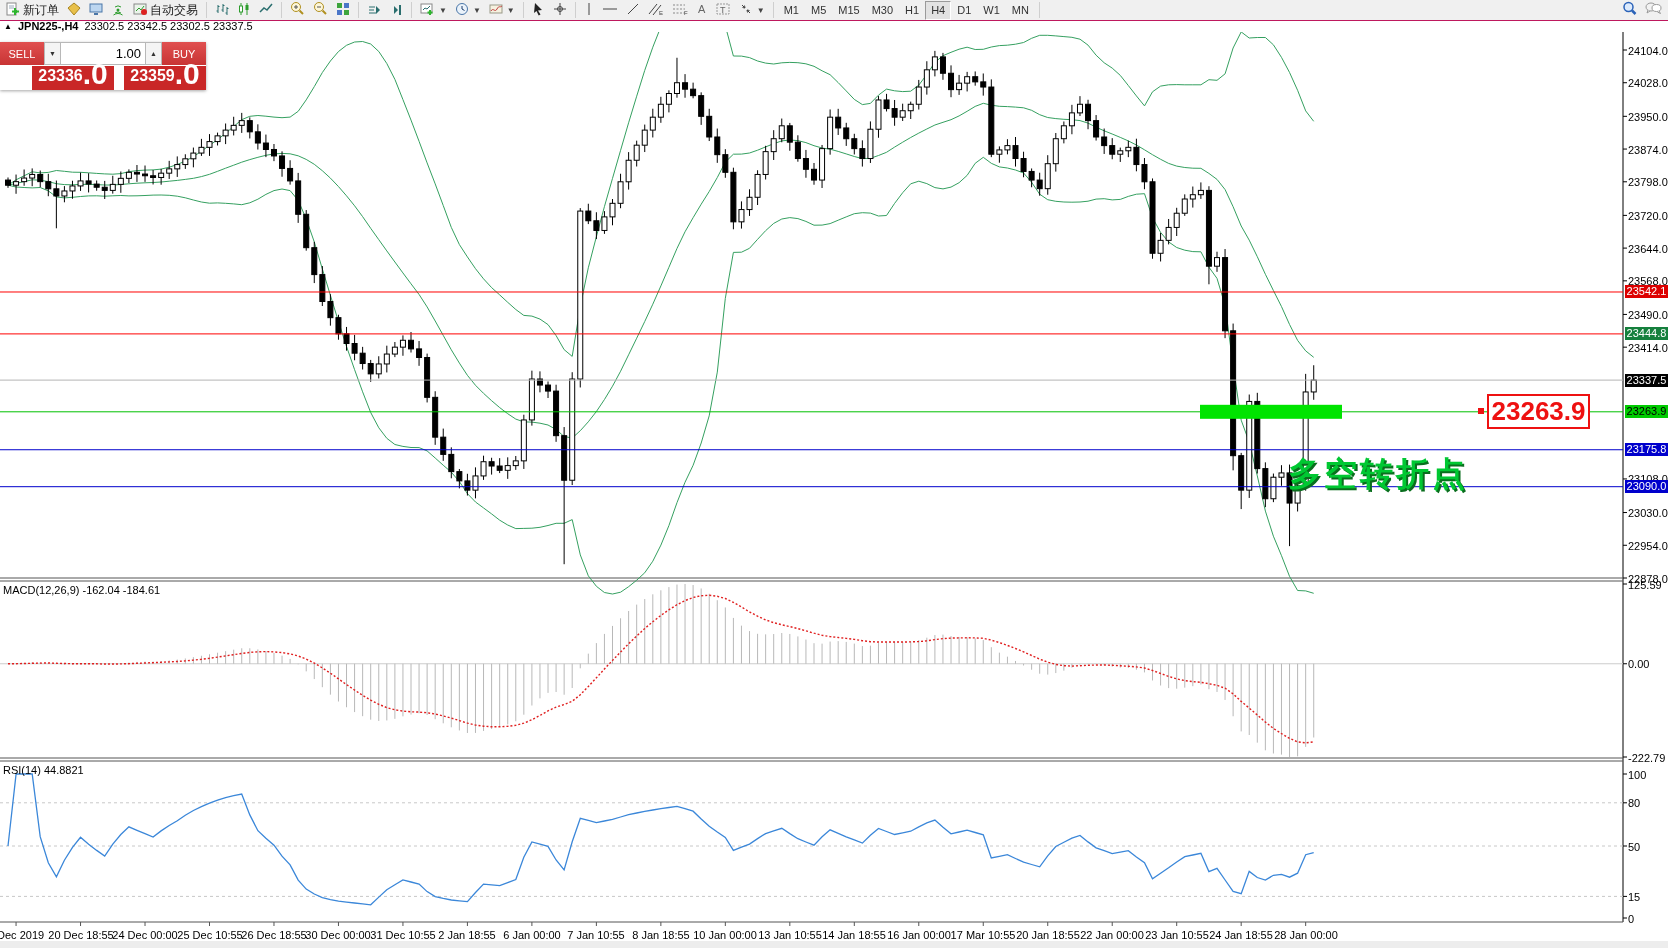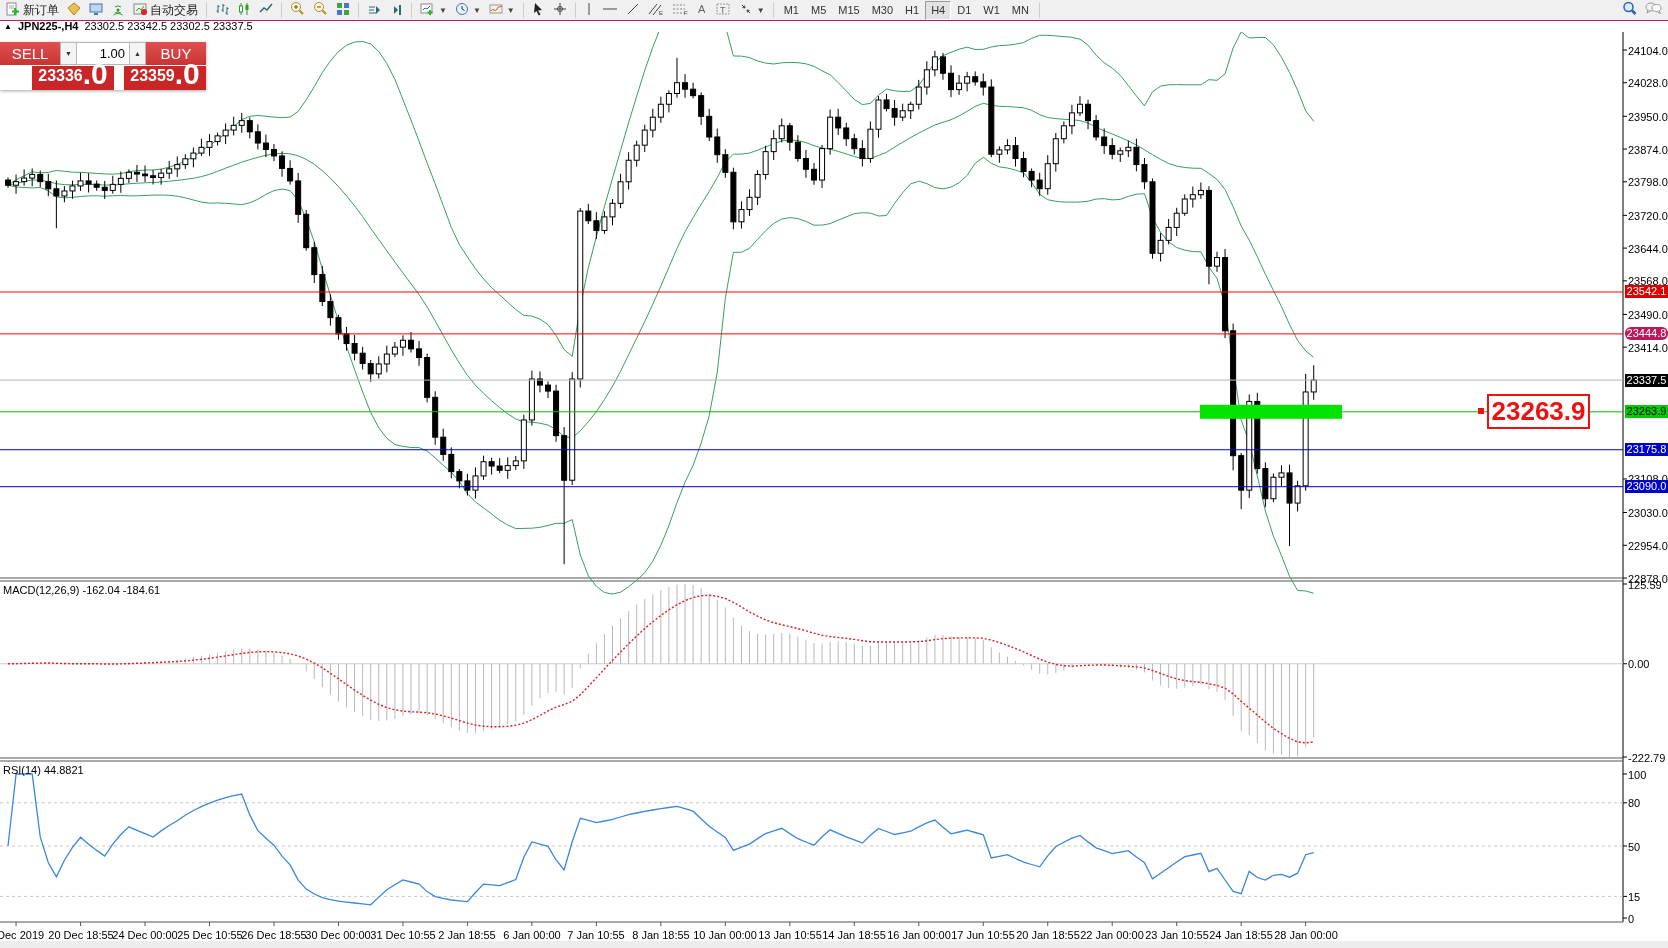--- a/index.html
+++ b/index.html
@@ -18,21 +18,21 @@
   #chart-svg{position:absolute;left:0;top:0;z-index:1;}
   
   .ptick{position:absolute;left:1628px;width:44px;font-size:11px;color:#000;z-index:5;}
   .chip{position:absolute;left:1625px;width:43px;height:13px;font-size:11px;line-height:13px;text-align:center;z-index:6;}
   .itick{position:absolute;left:1628px;width:44px;font-size:11px;color:#000;z-index:5;}
   .pane-label{position:absolute;left:3px;font-size:11px;color:#000;z-index:5;}
   .tlabel{position:absolute;top:929px;font-size:11px;color:#000;white-space:nowrap;transform:translateX(-50%);z-index:5;}
   
   #trade-panel{position:absolute;left:0px;top:42px;width:206px;z-index:20;background:#fff;box-shadow:0 1px 3px rgba(0,0,0,.35);}
   #tp-row1{display:flex;height:23px;}
-  .tp-btn{background:linear-gradient(#e05050,#c83434);color:#fff;font-size:15px;display:flex;align-items:center;justify-content:center;width:60px;}
+  .tp-btn{background:linear-gradient(#e05050,#c83434);color:#fff;font-size:11px;display:flex;align-items:center;justify-content:center;width:44px;}
   .tp-step{width:17px;background:#f4f4f4;border:1px solid #b8b8b8;box-sizing:border-box;display:flex;align-items:center;justify-content:center;font-size:7px;color:#333;}
   #tp-vol{flex:1;background:#fff;border-top:1px solid #b8b8b8;border-bottom:1px solid #b8b8b8;box-sizing:border-box;font-size:13px;display:flex;align-items:center;justify-content:flex-end;padding-right:4px;}
   #tp-row2{display:flex;height:24px;margin-top:1px;padding-left:32px;}
   .tp-price{flex:1;background:#c92727;color:#fff;display:flex;align-items:flex-end;justify-content:center;padding-bottom:1px;}
   .tp-price+.tp-price{margin-left:10px;}
   .tp-main{font-size:16px;font-weight:bold;line-height:26px;}
   .tp-pip{font-size:30px;font-weight:bold;line-height:30px;}
   
   #price-box{position:absolute;left:1487px;top:394px;width:99px;height:31px;border:2px solid #ee1111;background:#fff;color:#ee1111;font-size:26px;font-weight:bold;text-align:center;line-height:30px;z-index:15;}
   #price-box-anchor{position:absolute;left:1478px;top:408px;width:6px;height:6px;background:#ee1111;z-index:15;}
@@ -831,28 +831,29 @@
     </div>
     <div class="tp-price">
       <span class="tp-main">23359</span>
           <span class="tp-pip">.0</span>
     </div>
   </div>
 </div>
 
 <div id="price-box">23263.9</div>
 <div id="price-box-anchor"></div>
+<div id="cn-note">多空转折点</div>
 
 <div class="pane-label" style="top:584px;">MACD(12,26,9) -162.04 -184.61</div>
 <div class="pane-label" style="top:764px;">RSI(14) 44.8821</div>
 
 <div id="bottom-strip"></div>
 <div id="overlays">
       <div class="chip" style="top:285px;background:#dd0000;color:#ffffff;">23542.1</div>
-      <div class="chip" style="top:327px;background:#be185d;color:#ffffff;border-radius:6px;">23444.8</div>
+      <div class="chip" style="top:327px;background:#15803d;color:#ffffff;">23444.8</div>
       <div class="chip" style="top:374px;background:#000000;color:#ffffff;">23337.5</div>
       <div class="chip" style="top:405px;background:#00cc00;color:#000000;">23263.9</div>
       <div class="chip" style="top:443px;background:#0000cc;color:#ffffff;">23175.8</div>
       <div class="chip" style="top:480px;background:#0000cc;color:#ffffff;">23090.0</div>
       <div class="ptick" style="top:45px;">24104.0</div>
       <div class="ptick" style="top:77px;">24028.0</div>
       <div class="ptick" style="top:111px;">23950.0</div>
       <div class="ptick" style="top:144px;">23874.0</div>
       <div class="ptick" style="top:176px;">23798.0</div>
       <div class="ptick" style="top:210px;">23720.0</div>
@@ -880,21 +881,21 @@
       <div class="tlabel" style="left:338px;">30 Dec 00:00</div>
       <div class="tlabel" style="left:403px;">31 Dec 10:55</div>
       <div class="tlabel" style="left:467px;">2 Jan 18:55</div>
       <div class="tlabel" style="left:532px;text-align:right;">6 Jan 00:00</div>
       <div class="tlabel" style="left:596px;">7 Jan 10:55</div>
       <div class="tlabel" style="left:661px;">8 Jan 18:55</div>
       <div class="tlabel" style="left:725px;">10 Jan 00:00</div>
       <div class="tlabel" style="left:790px;">13 Jan 10:55</div>
       <div class="tlabel" style="left:854px;">14 Jan 18:55</div>
       <div class="tlabel" style="left:919px;">16 Jan 00:00</div>
-      <div class="tlabel" style="left:983px;">17 Jun 10:55</div>
+      <div class="tlabel" style="left:983px;">17 Mar 10:55</div>
       <div class="tlabel" style="left:1048px;">20 Jan 18:55</div>
       <div class="tlabel" style="left:1112px;">22 Jan 00:00</div>
       <div class="tlabel" style="left:1177px;">23 Jan 10:55</div>
       <div class="tlabel" style="left:1241px;">24 Jan 18:55</div>
       <div class="tlabel" style="left:1306px;">28 Jan 00:00</div>
     </div>
 
 </div>
 
 </body></html>

